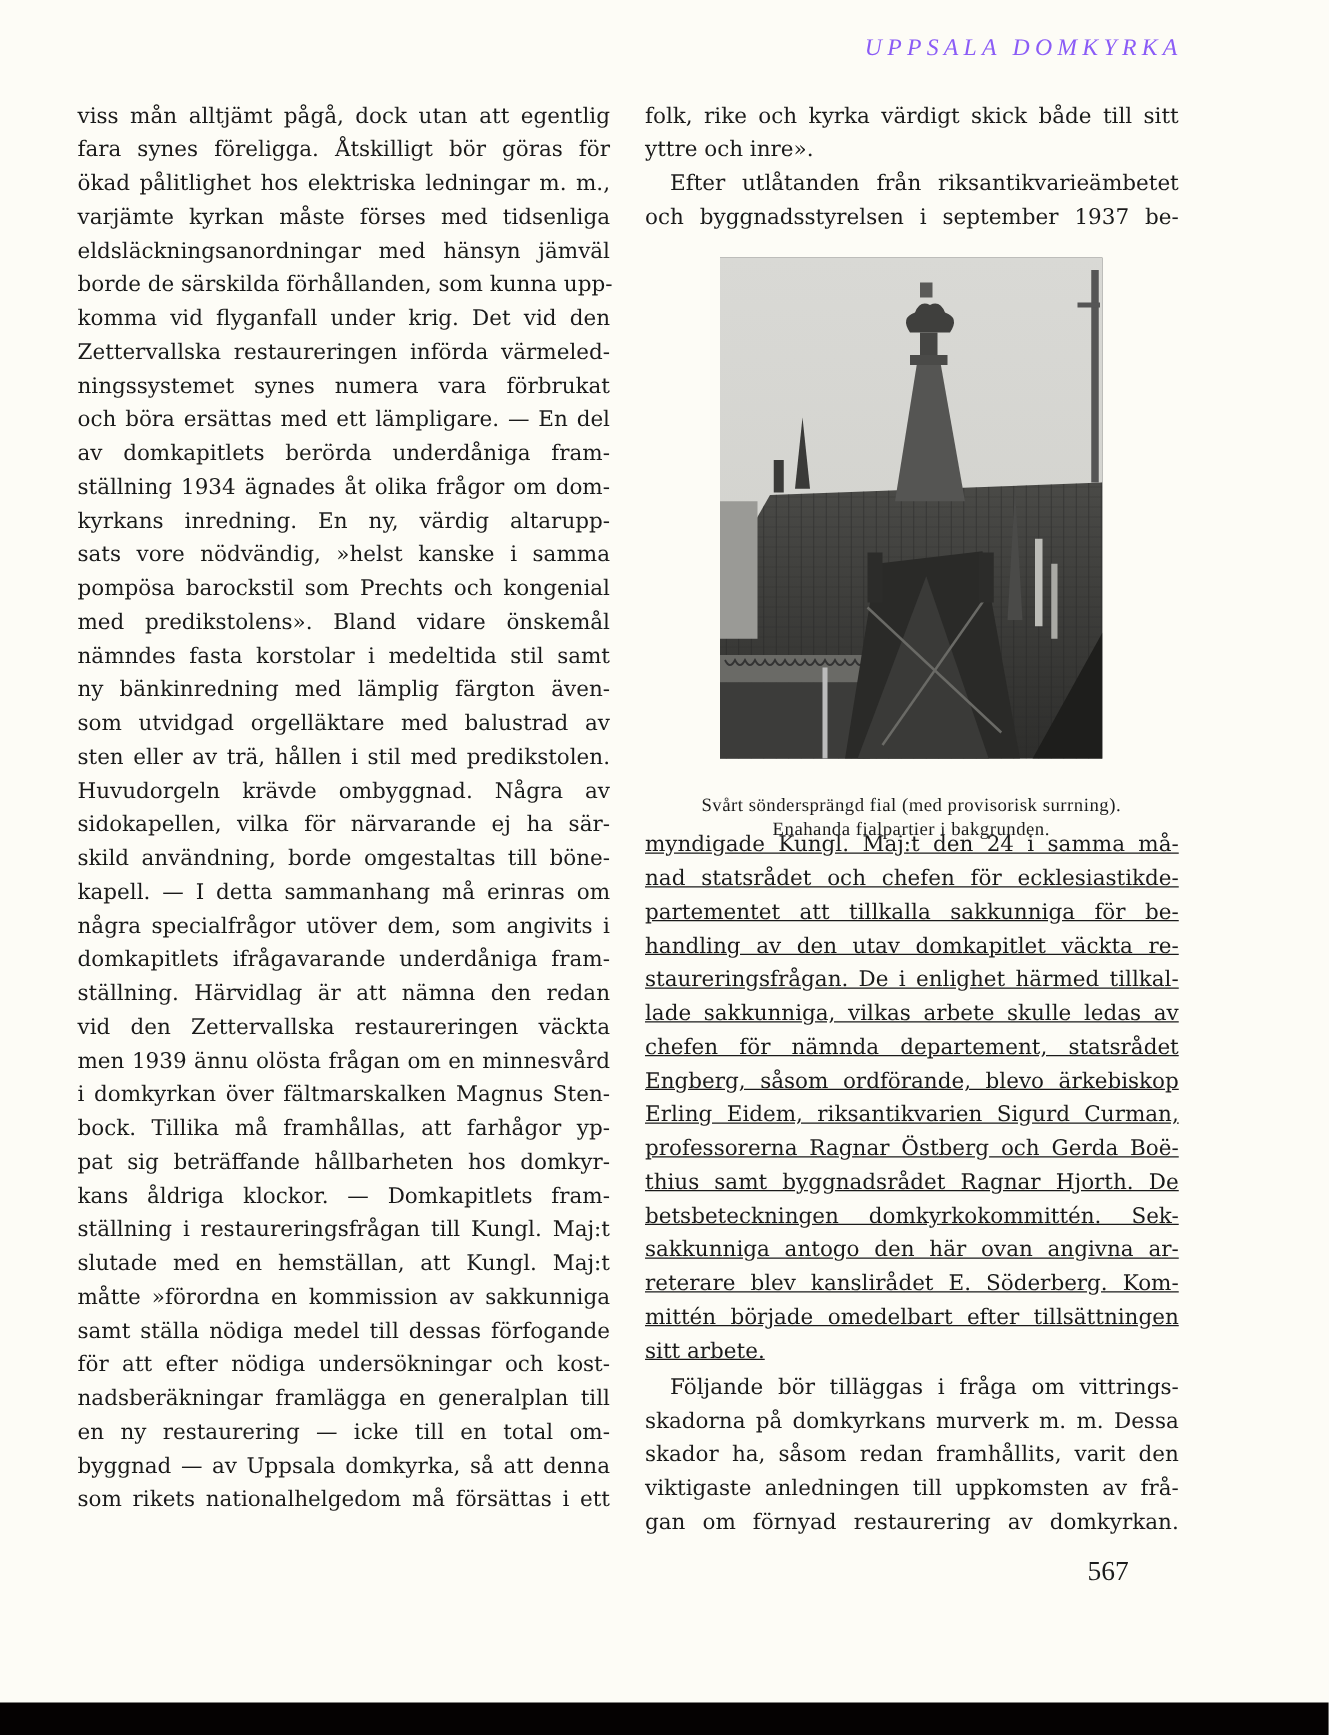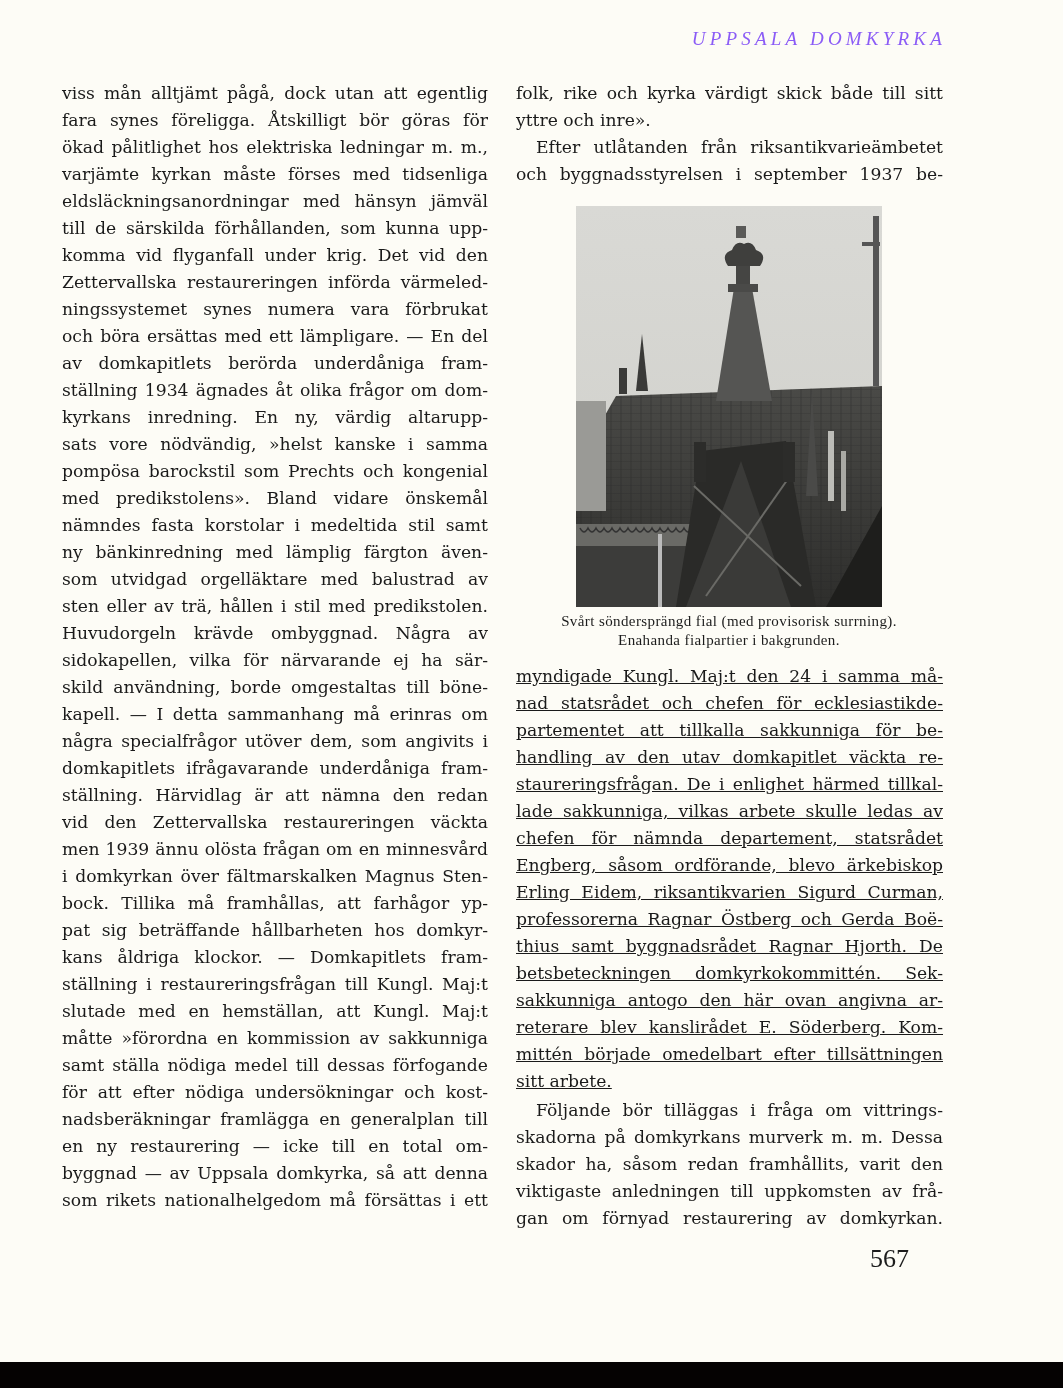--- a/index.html
+++ b/index.html
@@ -29,52 +29,52 @@
     overflow: visible;
   }
   .line.last { text-align-last: left; }
   .line.indent { padding-left: 20px; }
   .figure {
     position: absolute; left: 576px; top: 206px; width: 306px; height: 401px;
     background: #777;
     overflow: hidden;
   }
   .caption {
-    position: absolute; left: 510px; top: 612px; width: 438px;
+    position: absolute; left: 510px; top: 636px; width: 438px;
     text-align: center;
     font-family: "Liberation Serif", "DejaVu Serif", serif;
     font-size: 15px; line-height: 19px;
     color: #1c1c1c;
     letter-spacing: 0.4px;
   }
   .col-right-lower { top: 663px; text-decoration: underline; }
   .col-right-bottom { top: 1097px; }
   .page-number {
     position: absolute; left: 870px; top: 1244px; width: 80px;
     font-family: "Liberation Serif", "DejaVu Serif", serif;
-    font-size: 26px; font-weight: normal; text-align: left;
+    font-size: 22px; font-weight: normal; text-align: left;
     color: #1c1c1c;
   }
   .scan-border {
     position: absolute; left: 0; top: 1362px; width: 1063px; height: 26px;
     background: #050202;
   }
 </style>
 </head>
 <body>
 
 <div class="running-head">UPPSALA DOMKYRKA</div>
 
 <div class="col col-left">
   <span class="line">viss mån alltjämt pågå, dock utan att egentlig</span>
   <span class="line">fara synes föreligga. Åtskilligt bör göras för</span>
   <span class="line">ökad pålitlighet hos elektriska ledningar m. m.,</span>
   <span class="line">varjämte kyrkan måste förses med tidsenliga</span>
   <span class="line">eldsläckningsanordningar med hänsyn jämväl</span>
-  <span class="line">till de särskilda förhållanden, som kunna upp-</span>
+  <span class="line">borde de särskilda förhållanden, som kunna upp-</span>
   <span class="line">komma vid flyganfall under krig. Det vid den</span>
   <span class="line">Zettervallska restaureringen införda värmeled-</span>
   <span class="line">ningssystemet synes numera vara förbrukat</span>
   <span class="line">och böra ersättas med ett lämpligare. — En del</span>
   <span class="line">av domkapitlets berörda underdåniga fram-</span>
   <span class="line">ställning 1934 ägnades åt olika frågor om dom-</span>
   <span class="line">kyrkans inredning. En ny, värdig altarupp-</span>
   <span class="line">sats vore nödvändig, »helst kanske i samma</span>
   <span class="line">pompösa barockstil som Prechts och kongenial</span>
   <span class="line">med predikstolens». Bland vidare önskemål</span>

